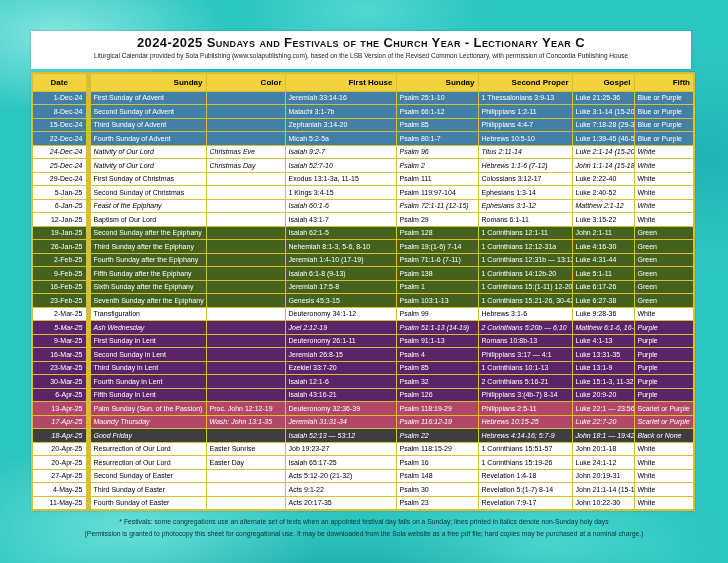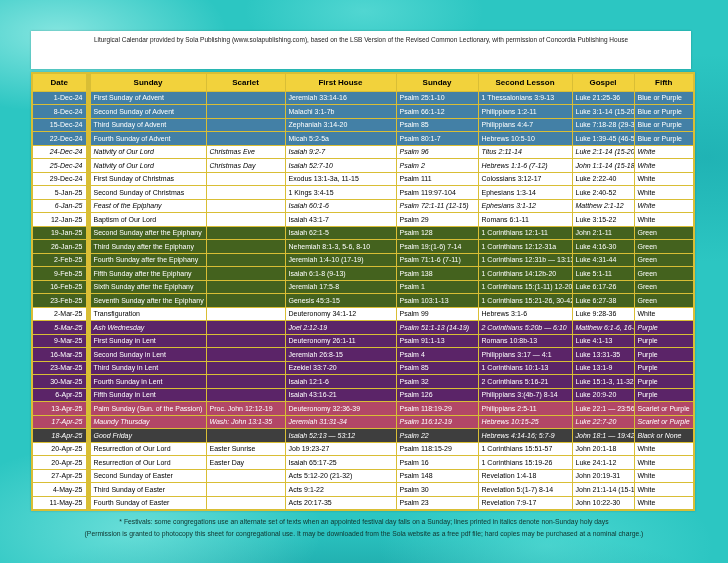--- a/index.html
+++ b/index.html
@@ -28,60 +28,61 @@
   }
   .subtitle { font-size:6.5px; color:#1b1b1b; line-height:10px; }
   table.cal {
     position:absolute; left:31px; top:72px; width:662px;
     border-collapse:collapse; table-layout:fixed;
     border:2px solid #d9be35; background:#d9be35;
     box-shadow:0 0 2px rgba(0,0,0,.2);
   }
   .cal th {
     background:#f2d23c; color:#000; font-size:8px; font-weight:bold;
-    text-align:center; height:18px; padding:0 3px;
+    text-align:right; height:18px; padding:0 3px;
     border:1.5px solid #d9be35;
   }
   .cal th:first-child { text-align:center; }
   .cal td {
     font-size:7px; height:13.5px; padding:0 3px;
     border:1.5px solid #d9be35;
     white-space:nowrap; overflow:hidden; line-height:11px;
   }
   .cal th:nth-child(2), .cal td:nth-child(2) { border-left-width:5px; }
   .cal td.c-date { text-align:right; }
   .footer { position:absolute; top:516px; left:0; width:728px; text-align:center; color:#10332d; }
   .footer div { font-size:6.8px; line-height:11.5px; }
 </style>
 </head>
 <body>
 
 <div class="banner">
+  <div class="title">2024-2025 Sundays and Festivals of the Church Year - Lectionary Year C</div>
   <div class="subtitle">Liturgical Calendar provided by Sola Publishing (www.solapublishing.com), based on the LSB Version of the Revised Common Lectionary, with permission of Concordia Publishing House</div>
 </div>
 
 <table class="cal">
   <colgroup>
     <col style="width:56px">
       <col style="width:118px">
       <col style="width:79px">
       <col style="width:111px">
     <col style="width:82px">
       <col style="width:94px">
       <col style="width:62px">
       <col style="width:60px">
   </colgroup>
   <thead>
     <tr>
         <th>Date</th>
         <th>Sunday</th>
-        <th>Scarlet</th>
+        <th>Color</th>
         <th>First House</th>
         <th>Sunday</th>
-        <th>Second Lesson</th>
+        <th>Second Proper</th>
         <th>Gospel</th>
         <th>Fifth</th>
       </tr>
   </thead>
   <tbody>
       <tr style="background: rgb(67, 128, 166); color: rgb(255, 255, 255);">
         <td class="c-date">1-Dec-24</td>
         <td class="c-sunday">First Sunday of Advent</td>
         <td class="c-proper"></td>
         <td class="c-first-lesson">Jeremiah 33:14-16</td>

